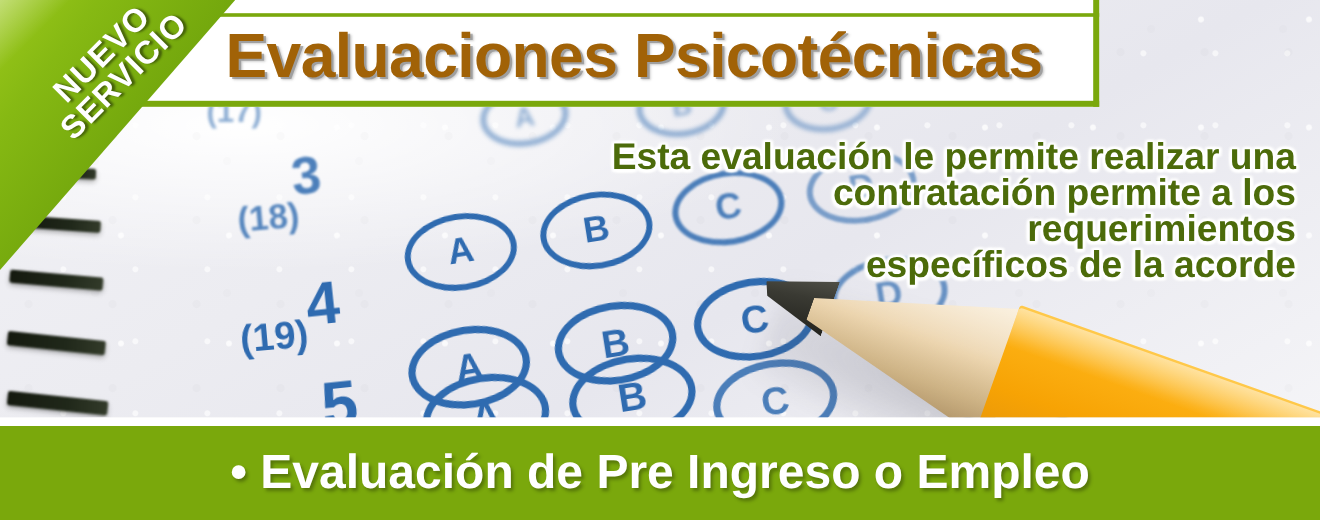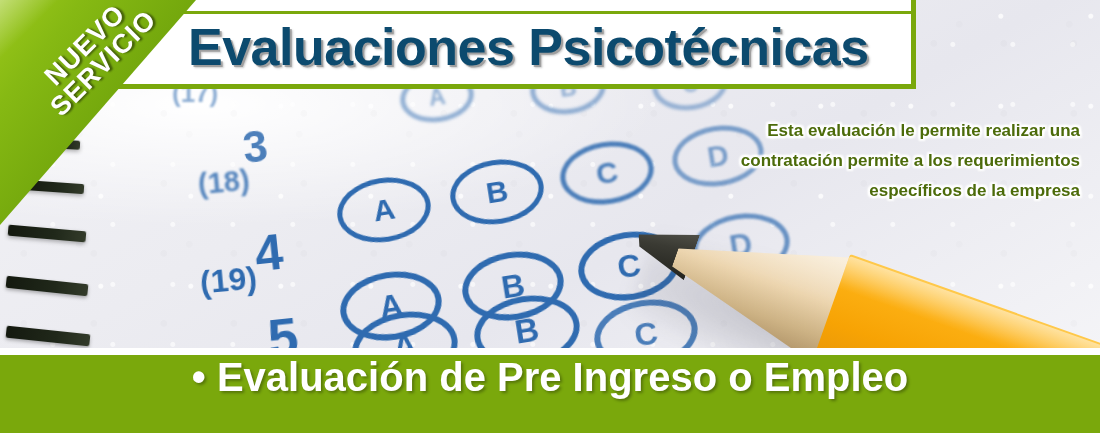--- a/index.html
+++ b/index.html
@@ -114,21 +114,21 @@
     position:absolute;left:178px;top:11px;width:738px;height:3px;
     background:#7aa80c;z-index:6;
   }
   .title-text{
     position:absolute;left:188px;top:17px;
     z-index:7;
     font-family:"Liberation Sans",sans-serif;
     font-weight:700;
     font-size:52px;
     letter-spacing:-.5px;
-    color:#0c4a6e;
+    color:#a16207;
     white-space:nowrap;
     text-shadow:2px 2px 0 rgba(120,120,120,.55), 3px 3px 2px rgba(90,90,90,.30);
   }
 
   
   .ribbon{
     position:absolute;left:0;top:0;width:196px;height:225px;z-index:20;
     clip-path:polygon(0% 0%, 100% 0%, 0% 100%);
     background:linear-gradient(128deg,#9bc81b 0%,#86b913 22%,#74a80d 52%,#5e8f08 80%,#74a80d 100%);
     box-shadow:2px 2px 6px rgba(0,0,0,.35);
@@ -157,38 +157,38 @@
 
   
   .blurb{
     position:absolute;right:20px;top:116px;
     width:600px;
     z-index:8;
     text-align:right;
     color:#4c6b0a;
     font-family:"Liberation Sans",sans-serif;
     font-weight:700;
-    font-size:17px;
+    font-size:31px;
     line-height:30px;
     text-shadow:
       -2px 0 2px #fff, 2px 0 2px #fff, 0 -2px 2px #fff, 0 2px 2px #fff,
       -2px -2px 2px #fff, 2px -2px 2px #fff, -2px 2px 2px #fff, 2px 2px 2px #fff,
       0 0 6px #fff;
   }
   .blurb span{display:block;}
 
   
   .gap{
     position:absolute;left:0;top:348px;width:1100px;height:7px;background:#ffffff;z-index:9;
   }
   .bottom-bar{
     position:absolute;left:0;top:355px;width:1100px;height:78px;
     background:#7aa80c;
     z-index:10;
-    display:flex;justify-content:center;
+    display:flex;align-items:center;justify-content:center;
   }
   .bottom-text{
     color:#ffffff;
     font-family:"Liberation Sans",sans-serif;
     font-weight:700;
     font-size:40px;
     letter-spacing:0px;
     text-shadow:2px 2px 3px rgba(0,0,0,.30);
     white-space:nowrap;
   }
@@ -249,21 +249,21 @@
   <div class="ribbon"></div>
   <div class="ribbon-edge"></div>
   <div class="ribbon-text">
     <span>NUEVO</span>
     <span>SERVICIO</span>
   </div>
 
   <div class="blurb">
     <span>Esta evaluación le permite realizar una</span>
     <span>contratación permite a los requerimientos</span>
-    <span>específicos de la empresa</span>
+    <span>específicos de la acorde</span>
   </div>
 
   <div class="gap"></div>
   <div class="bottom-bar">
     <div class="bottom-text">• Evaluación de Pre Ingreso o Empleo</div>
   </div>
 
 </div>
 
 </body></html>

